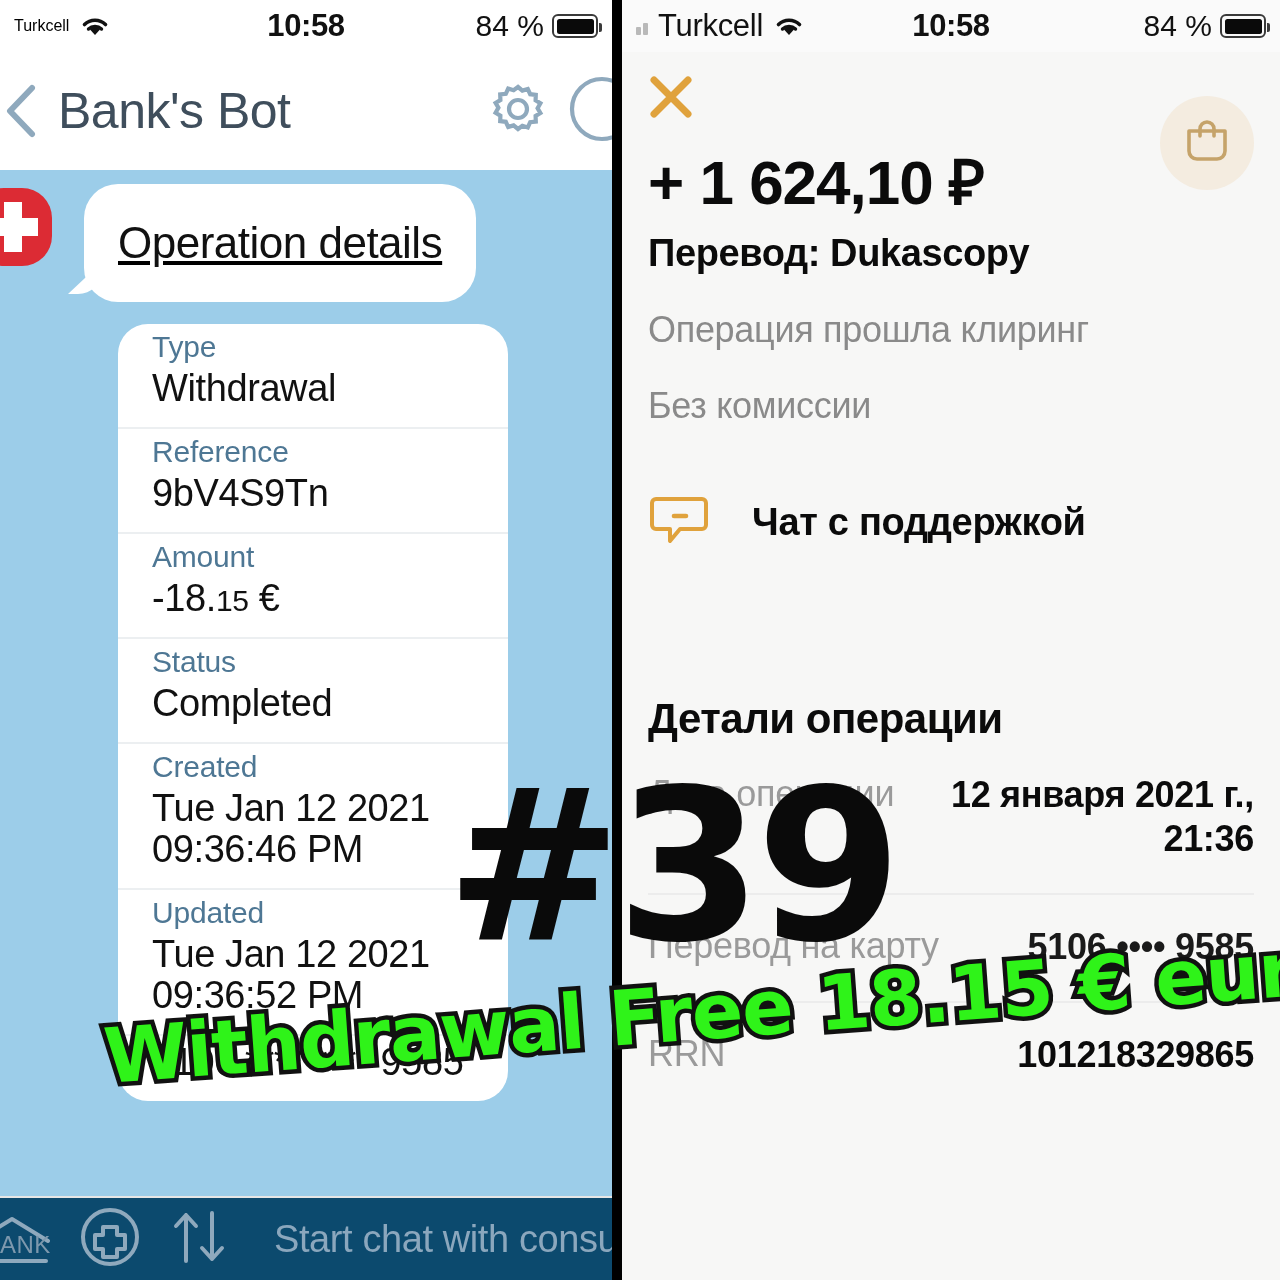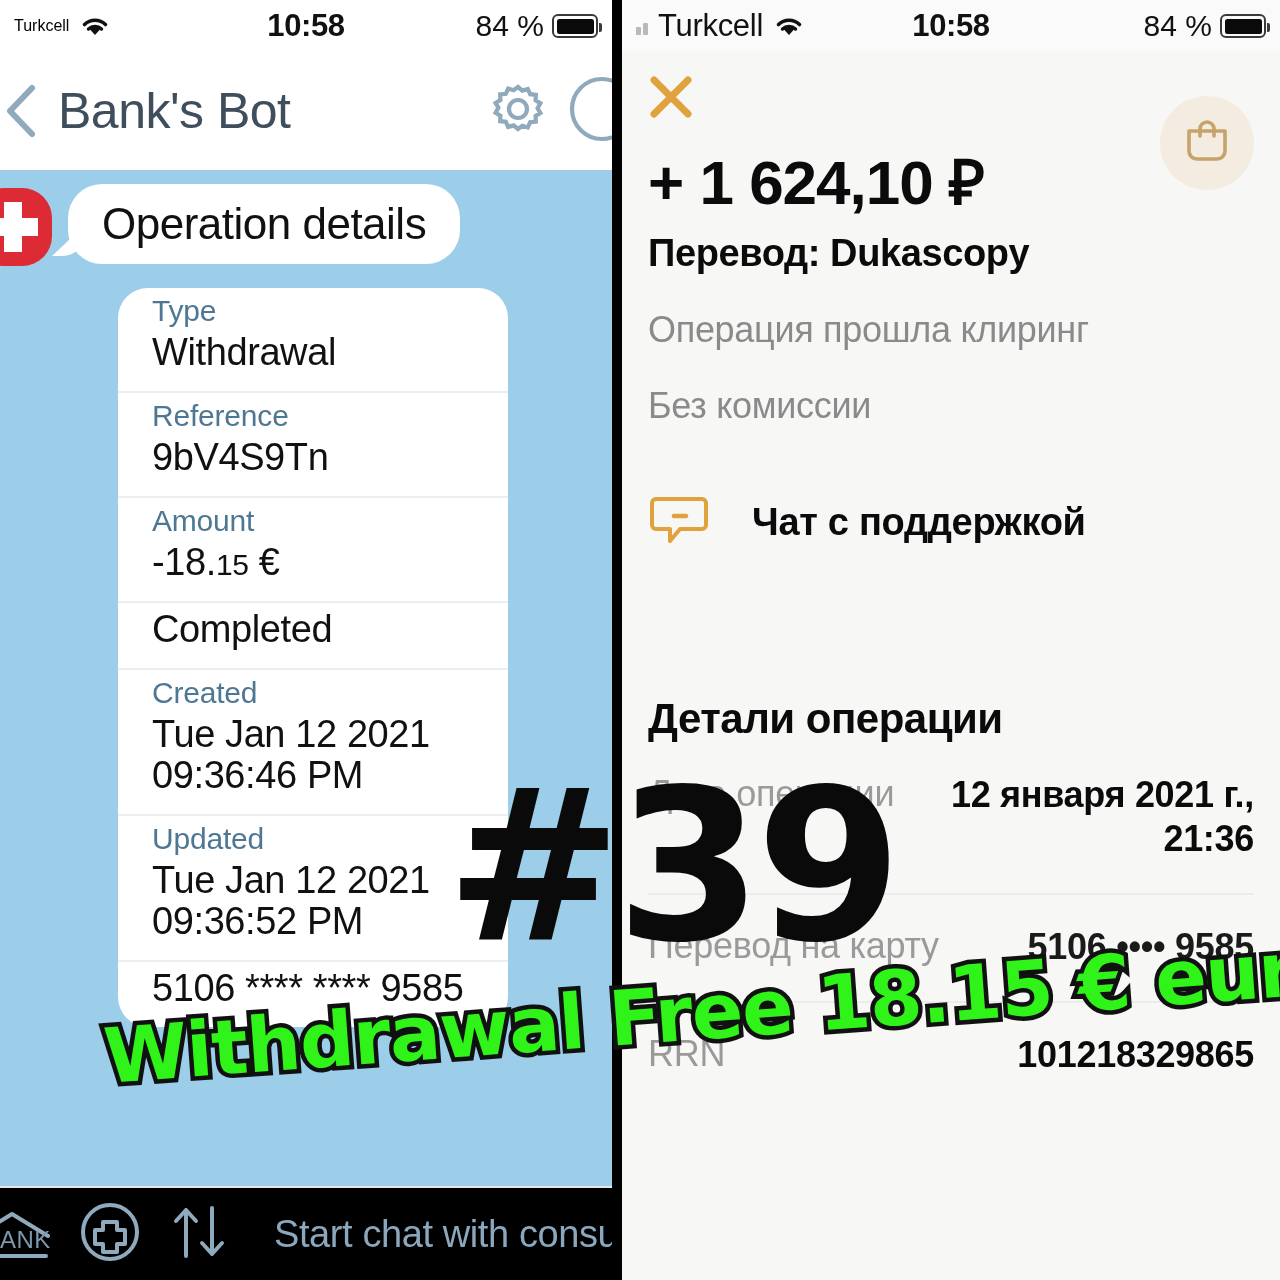--- a/index.html
+++ b/index.html
@@ -86,22 +86,23 @@
     position: relative; margin-top: 4px;
   }
   .avatar::before, .avatar::after {
     content:""; position:absolute; background:#fff;
   }
   .avatar::before{ left:30px; top:14px; width:18px; height:50px; }
   .avatar::after { left:14px; top:30px; width:50px; height:18px; }
 
   .bubble {
     background:#fff; border-radius: 34px;
-    padding: 15px 34px; margin-left: 16px; position: relative;
+    padding: 34px 34px; margin-left: 32px; position: relative;
     max-width: 440px;
+    text-decoration: underline;
   }
   .bubble::before {
     content:""; position:absolute; left:-16px; bottom: 8px;
     width: 34px; height: 32px; background:#fff;
     border-radius: 0 0 24px 0;
     clip-path: polygon(100% 0, 100% 100%, 0 100%);
   }
   .bubble-text { font-size: 44px; color:#111; letter-spacing:-0.5px; white-space:nowrap;}
 
   .card {
@@ -110,22 +111,22 @@
     overflow: hidden;
   }
   .card-row { padding: 6px 0 18px 34px; border-bottom: 2px solid #eceff1; }
   .card-row:last-child { border-bottom: none; }
   .card-label { font-size: 30px; color:#4e7794; margin-bottom: 4px; letter-spacing:-0.2px;}
   .card-value { font-size: 38px; color:#111; letter-spacing:-0.4px; line-height:1.08; }
   .amt-small { font-size: 30px; }
   .card-value .ln { display:block; }
 
   .toolbar {
-    position:absolute; left:0; bottom:0; width:612px; height:94px;
-    background:#000000; display:flex; align-items:center; padding-left: 0;
+    position:absolute; left:0; bottom:0; width:612px; height:84px;
+    background:#0c4a6e; display:flex; align-items:center; padding-left: 0;
     border-top: 2px solid #e6e6e6;
   }
   .tb-logo { width: 92px; flex:none; margin-left:-34px; position:relative; height:64px;}
   .tb-logo .bankword{
     position:absolute; left:34px; bottom:12px; font-size:24px; color:#7d98ad;
     letter-spacing:0.5px;
   }
   .tb-icon { flex:none; margin-left: 18px; }
   .tb-placeholder {
     font-size: 38px; color:#8ba7bd; margin-left: 40px;
@@ -275,20 +276,21 @@
         </div>
         <div class="card-row">
           <div class="card-label">Reference</div>
           <div class="card-value">9bV4S9Tn</div>
         </div>
         <div class="card-row">
           <div class="card-label">Amount</div>
           <div class="card-value"><span>-18.</span><span class="amt-small">15</span><span> €</span></div>
         </div>
         <div class="card-row">
+          <div class="card-label">Status</div>
           <div class="card-value">Completed</div>
         </div>
         <div class="card-row">
           <div class="card-label">Created</div>
           <div class="card-value">
             <span class="ln">Tue Jan 12 2021</span>
             <span class="ln">09:36:46 PM</span>
           </div>
         </div>
         <div class="card-row">

